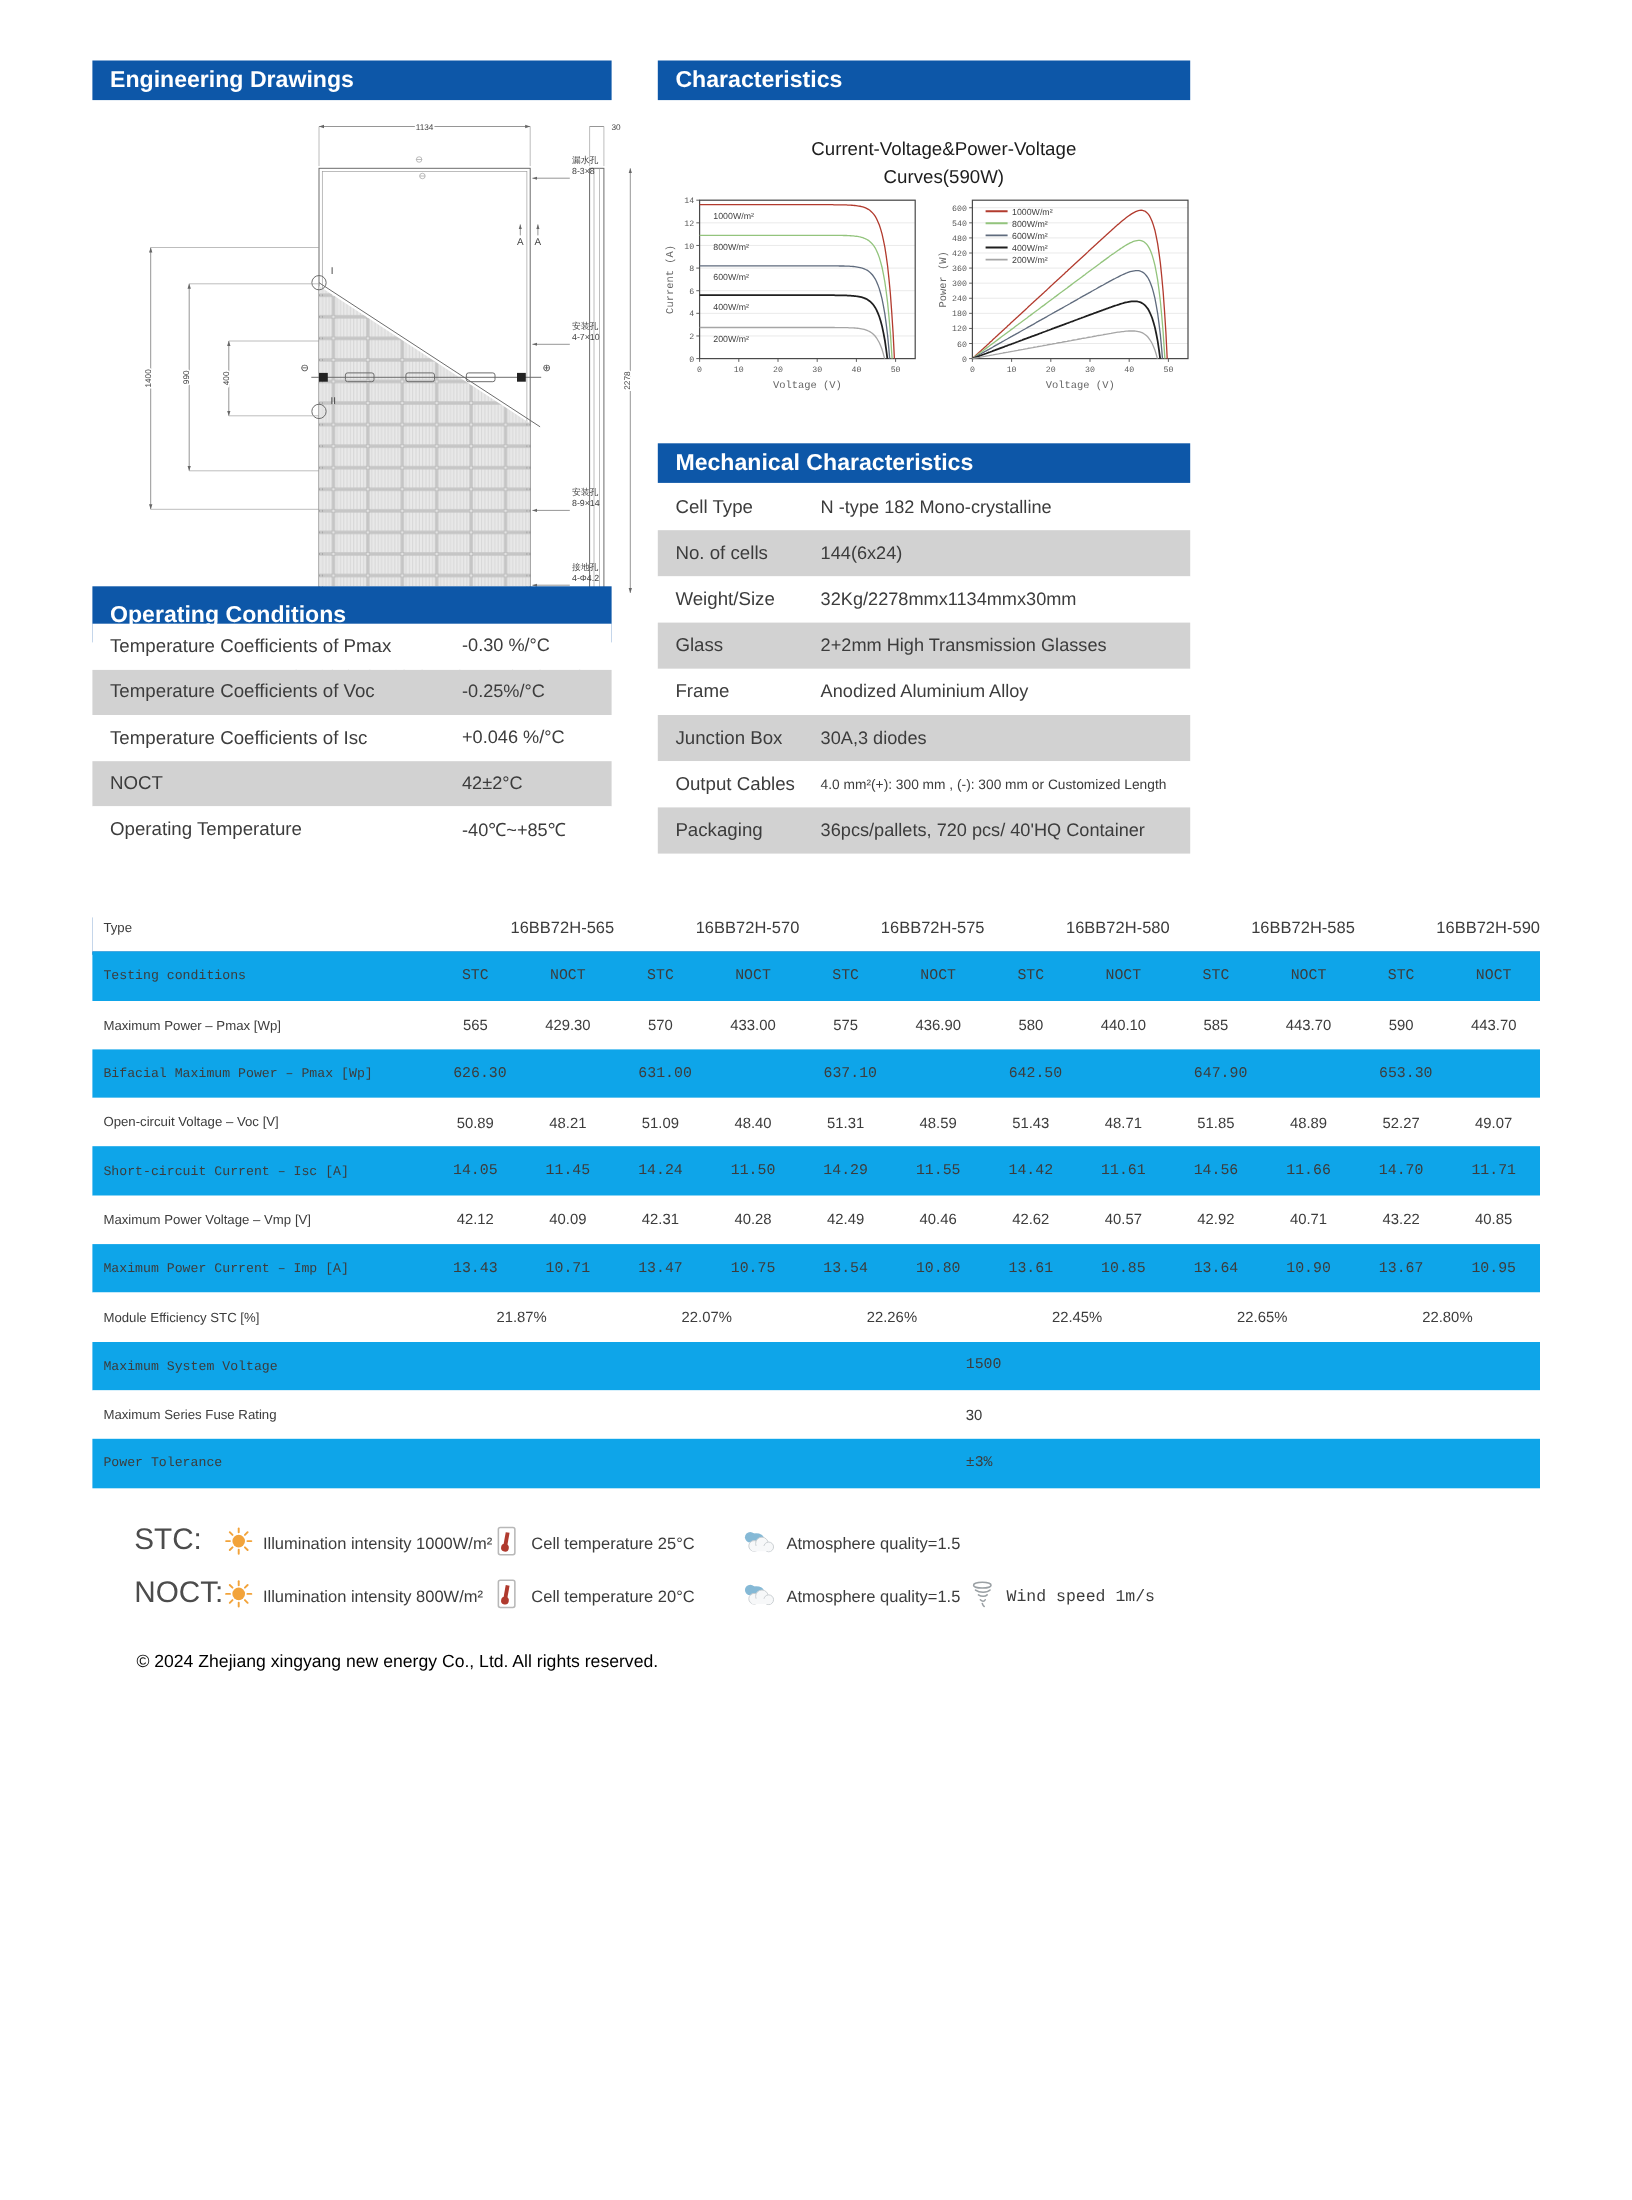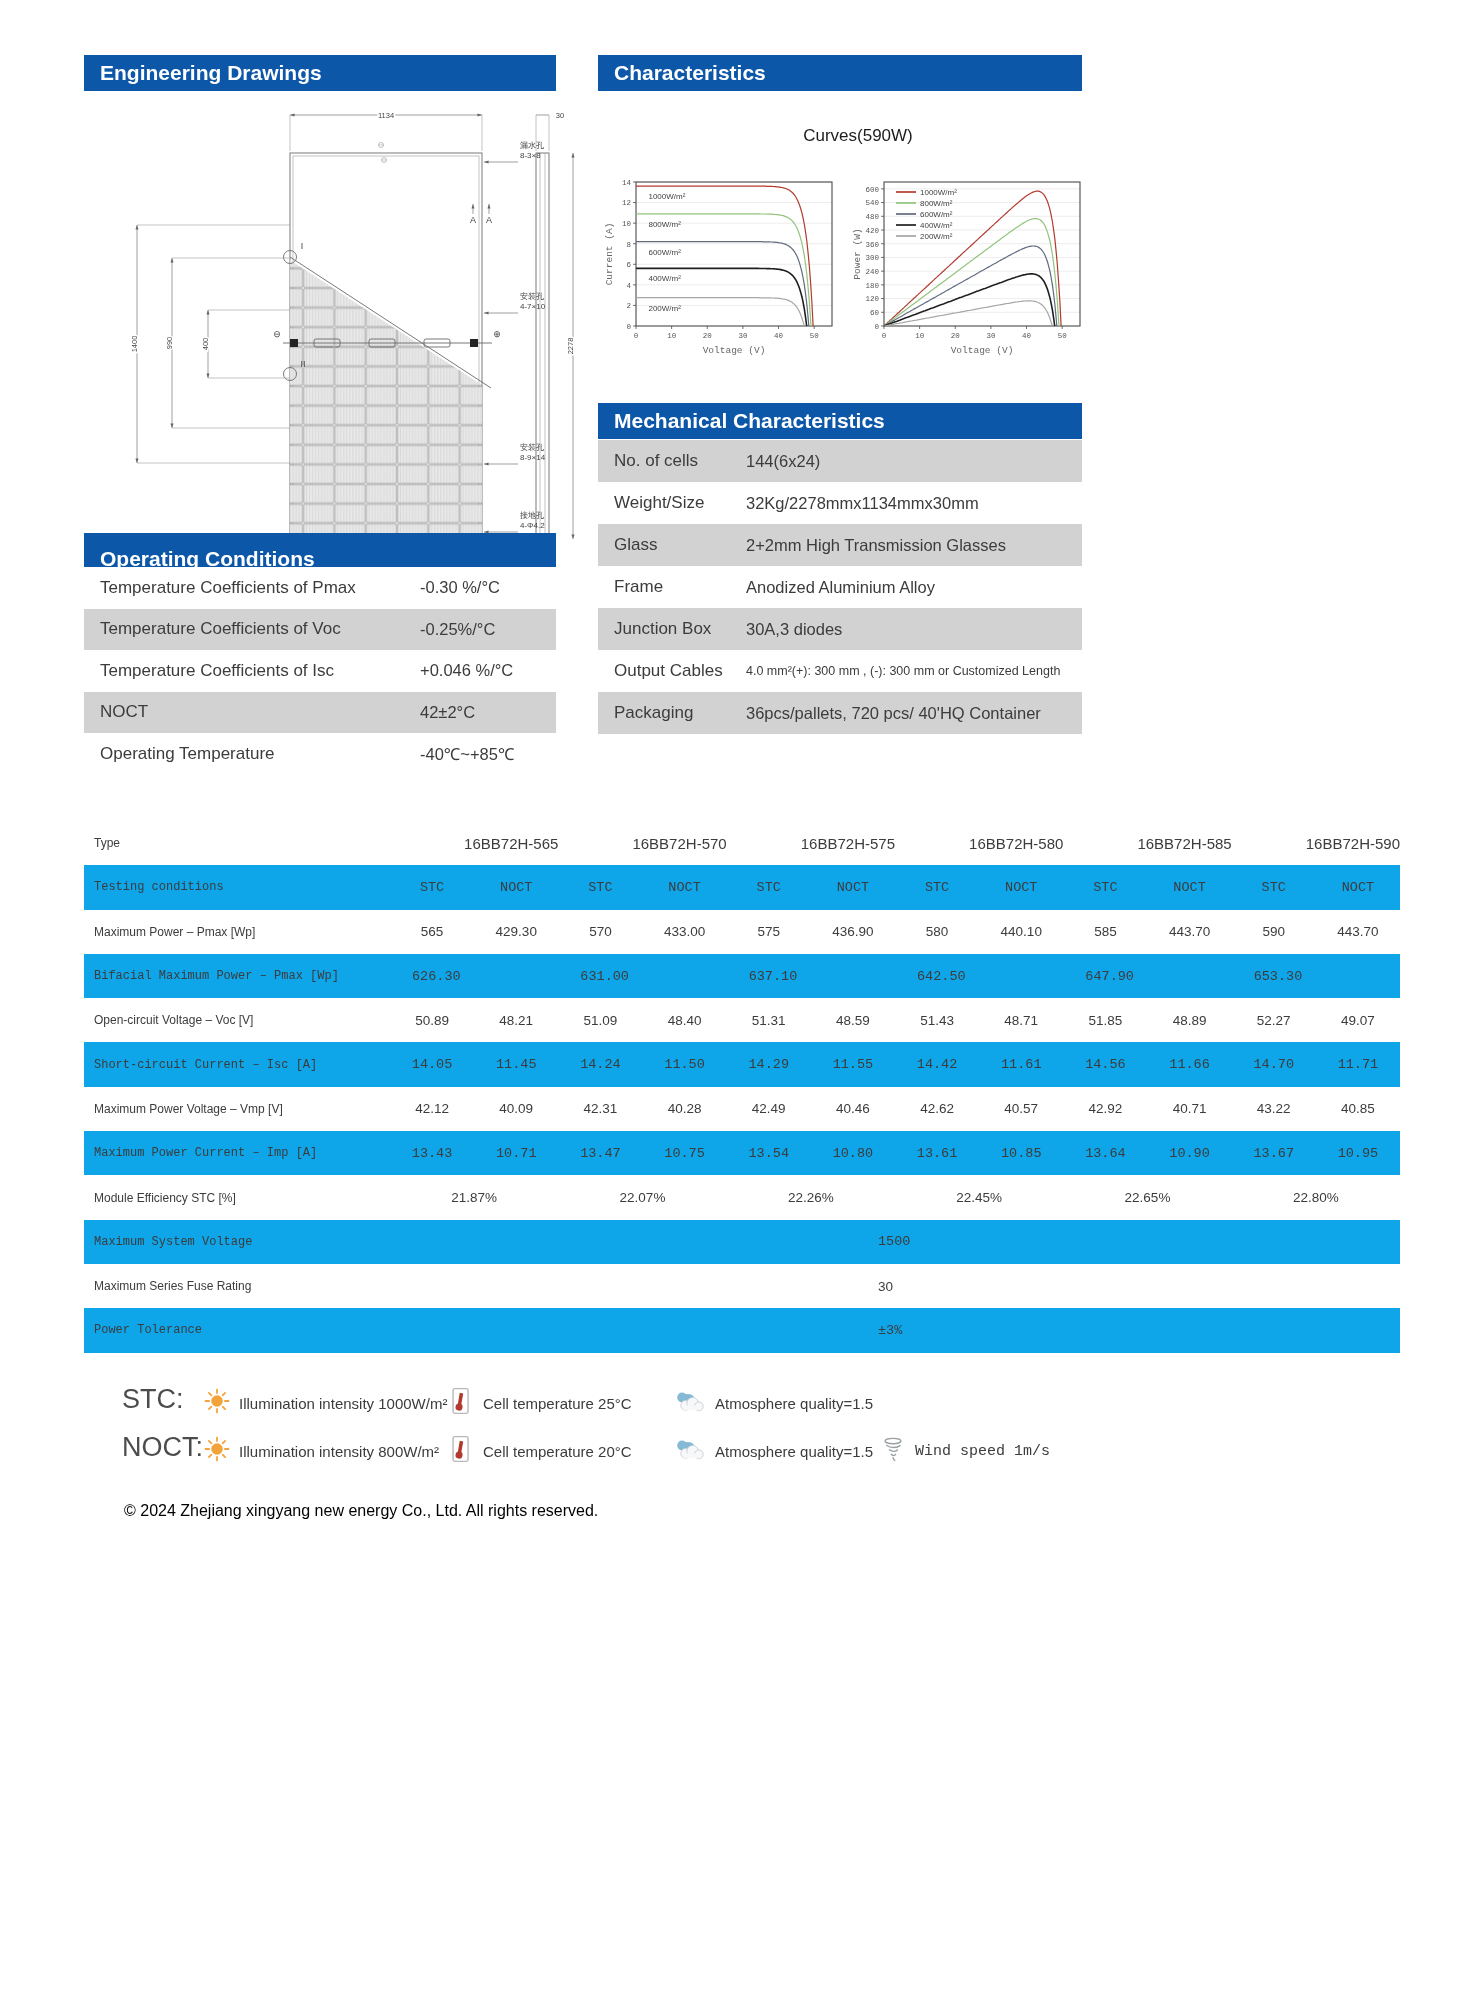--- a/index.html
+++ b/index.html
@@ -194,20 +194,21 @@
       <path d="M421 514 V462 h14 v5 h-7 v4 M429 514 V473" class="dln"></path>
       <rect x="407" y="514" width="36" height="8" class="dln" fill="#fff"></rect>
       <text x="400" y="492" class="micro" transform="rotate(-90 400 492)">30</text>
       <line x1="407" y1="528" x2="443" y2="528" class="dimline" marker-start="url(#arr)" marker-end="url(#arr)"></line>
       <text x="425" y="538" class="micro" text-anchor="middle">15</text>
       <text x="425" y="572" class="detlab">B-B</text>
     </g>
   </svg>
 
   <div class="chart-title">
+    <div>Current-Voltage&amp;Power-Voltage</div>
     <div>Curves(590W)</div>
   </div>
   <svg id="chart-iv" style="position:absolute;left:600px;top:168px;" width="245" height="215" viewBox="0 0 245 215">
       <line x1="36" y1="137.42857142857144" x2="232" y2="137.42857142857144" stroke="#e4e4e4" stroke-width="0.7"></line>
       <line x1="36" y1="116.85714285714286" x2="232" y2="116.85714285714286" stroke="#e4e4e4" stroke-width="0.7"></line>
       <line x1="36" y1="96.28571428571429" x2="232" y2="96.28571428571429" stroke="#e4e4e4" stroke-width="0.7"></line>
       <line x1="36" y1="75.71428571428572" x2="232" y2="75.71428571428572" stroke="#e4e4e4" stroke-width="0.7"></line>
       <line x1="36" y1="55.14285714285714" x2="232" y2="55.14285714285714" stroke="#e4e4e4" stroke-width="0.7"></line>
       <line x1="36" y1="34.571428571428584" x2="232" y2="34.571428571428584" stroke="#e4e4e4" stroke-width="0.7"></line>
       <line x1="36" y1="14" x2="232" y2="14" stroke="#e4e4e4" stroke-width="0.7"></line>
@@ -315,20 +316,24 @@
       <line x1="48" y1="57" x2="68" y2="57" stroke="#1f1f1f" stroke-width="1.7"></line>
       <text x="72" y="60" class="slabel">400W/m²</text>
       <line x1="48" y1="68" x2="68" y2="68" stroke="#a6a6a6" stroke-width="1.7"></line>
       <text x="72" y="71" class="slabel">200W/m²</text>
     </svg>
 
   <div class="secbar" style="left:598px;top:403px;width:484px;">
     <span>Mechanical Characteristics</span>
   </div>
   <div id="mech-rows" class="kvtable" style="left:598px;top:440px;width:484px;position:absolute;">
+      <div class="kvrow">
+        <span class="kvlabel">Cell Type</span>
+        <span class="kvvalue">N -type 182 Mono-crystalline</span>
+      </div>
       <div class="kvrow gray">
         <span class="kvlabel">No. of cells</span>
         <span class="kvvalue">144(6x24)</span>
       </div>
       <div class="kvrow">
         <span class="kvlabel">Weight/Size</span>
         <span class="kvvalue">32Kg/2278mmx1134mmx30mm</span>
       </div>
       <div class="kvrow gray">
         <span class="kvlabel">Glass</span>

